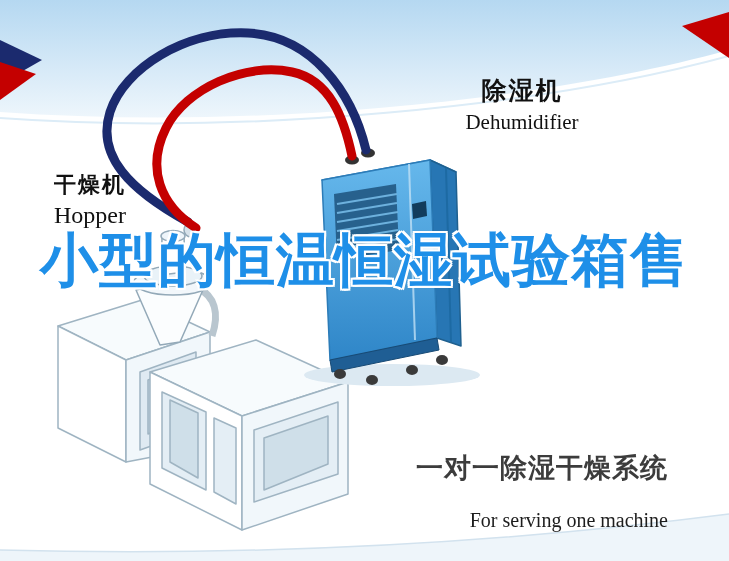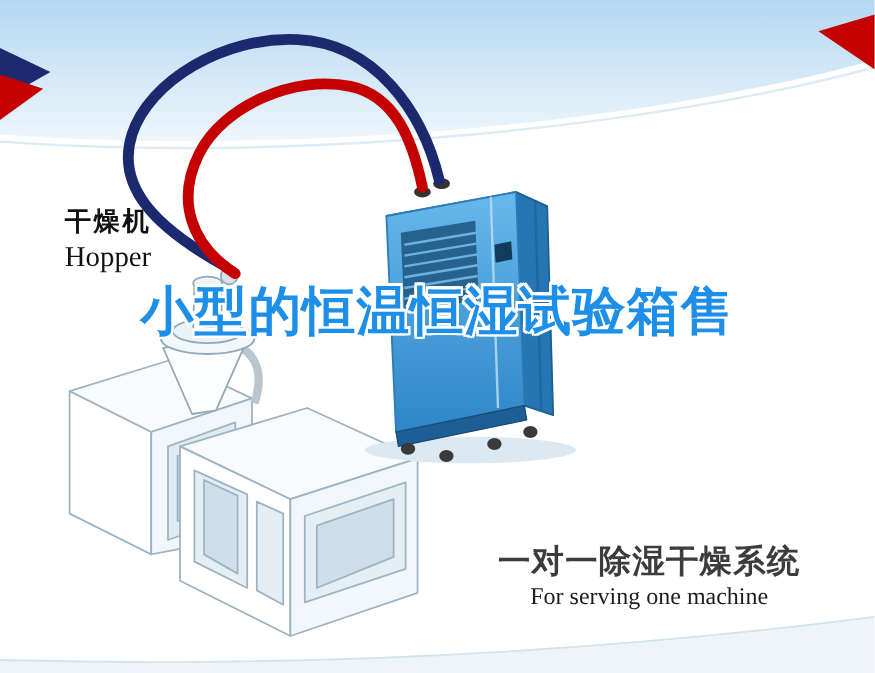--- a/index.html
+++ b/index.html
@@ -22,31 +22,31 @@
   .hopper-label { left: 34px; top: 170px; width: 112px; }
   .hopper-label .zh { font-size: 22px; font-weight: bold; letter-spacing: 2px; }
   .hopper-label .en { font-size: 24px; font-family: "Liberation Serif", serif; margin-top: 2px; }
 
   .headline {
     position: absolute;
     left: 0; top: 236px; width: 729px;
     text-align: center;
     color: #1e8fe8;
     font-weight: bold;
-    font-size: 44px;
+    font-size: 58px;
     line-height: 47px;
     letter-spacing: 1px;
     text-shadow:
       -2px -2px 0 #fff, 2px -2px 0 #fff, -2px 2px 0 #fff, 2px 2px 0 #fff,
       0 -2px 0 #fff, 0 2px 0 #fff, -2px 0 0 #fff, 2px 0 0 #fff;
   }
 
-  .caption { position: absolute; left: 398px; top: 450px; width: 286px; text-align: center; }
+  .caption { position: absolute; left: 382px; top: 450px; width: 286px; text-align: right; }
   .caption .cap-zh { font-size: 27px; font-weight: bold; color: #3c3c3c; letter-spacing: 1px; }
-  .caption .cap-en { font-size: 20px; font-family: "Liberation Serif", serif; color: #1d1d1d; margin-top: 0; }
+  .caption .cap-en { font-size: 20px; font-family: "Liberation Serif", serif; color: #1d1d1d; margin-top: 23px; }
 </style>
 </head>
 <body>
 
 <div class="stage">
 
   <svg width="729" height="561" viewBox="0 0 729 561">
     <defs>
       <linearGradient id="sky" x1="0" y1="0" x2="0" y2="1">
         <stop offset="0" stop-color="#b5d8f1"></stop>
@@ -126,20 +126,24 @@
       </g>
 
       <ellipse cx="352" cy="160" rx="7" ry="4.5" fill="#333"></ellipse>
       <ellipse cx="368" cy="153" rx="7" ry="4.5" fill="#333"></ellipse>
     </g>
 
     <path d="M188,222 C130,190 96,156 110,112 C124,68 186,30 248,33 C312,36 352,92 366,150" fill="none" stroke="#1b2a6e" stroke-width="9" stroke-linecap="round"></path>
     <path d="M196,228 C160,205 146,168 166,128 C186,88 246,62 292,72 C330,80 344,118 352,156" fill="none" stroke="#c40000" stroke-width="9" stroke-linecap="round"></path>
   </svg>
 
+  <div class="label dehum-label">
+    <div class="zh">除湿机</div>
+    <div class="en">Dehumidifier</div>
+  </div>
 
   <div class="label hopper-label">
     <div class="zh">干燥机</div>
     <div class="en">Hopper</div>
   </div>
 
   <div class="headline">
     <div class="hl-line">小型的恒温恒湿试验箱售</div>
   </div>
 

